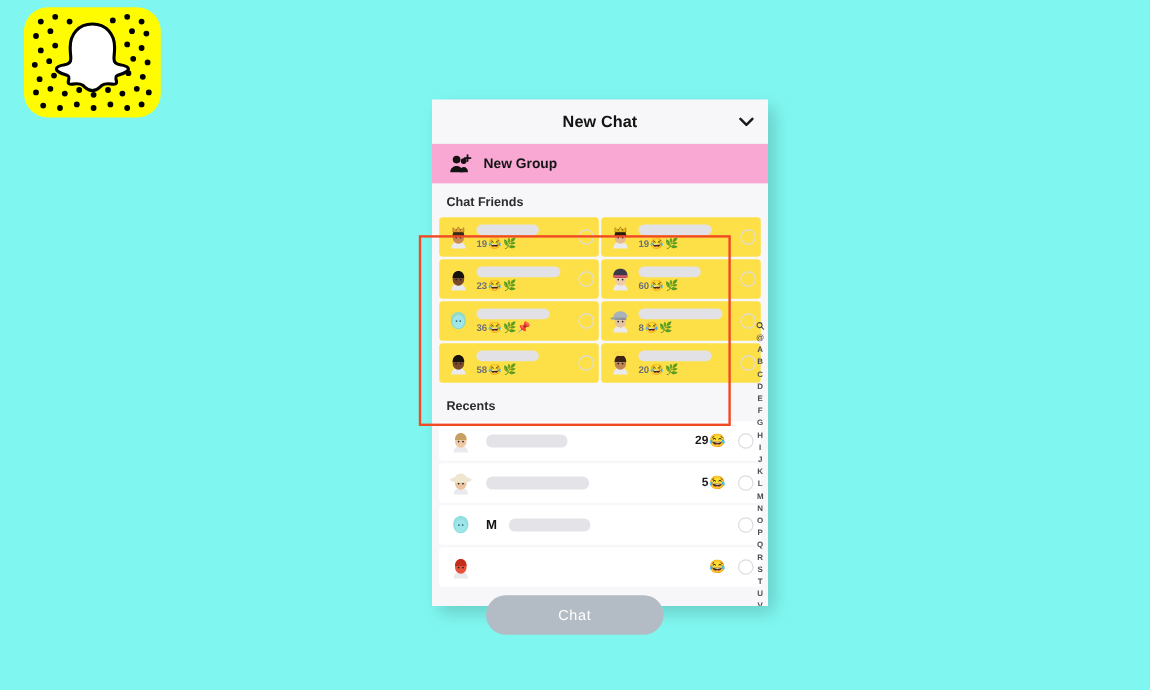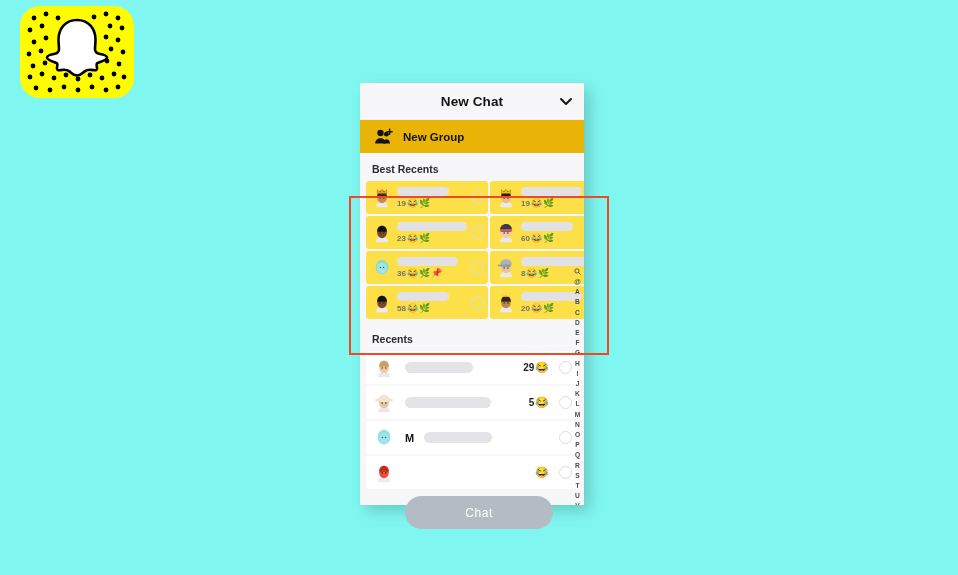--- a/index.html
+++ b/index.html
@@ -15,21 +15,21 @@
     position: absolute; left: 20px; top: 6px;
     width: 114px; height: 92px;
     background: #FFFC00;
     border-radius: 20px;
   }
   .snapcode svg { display: block; width: 100%; height: 100%; }
 
   
   .phone {
     position: absolute; left: 360px; top: 83px;
-    width: 224px; height: 422px;
+    width: 280px; height: 422px;
     background: #F7F7F9;
     overflow: hidden;
     box-shadow: 6px 6px 14px rgba(0,0,0,0.18);
   }
 
   
   .hdr {
     height: 36px; position: relative;
     display: flex; align-items: center; justify-content: center;
     background: #F7F7F9;
@@ -47,21 +47,21 @@
   
   .to-wrap { padding: 2px 12px 8px 12px; }
   .to-field {
     height: 28px; background: #EDEDF0; border-radius: 14px;
     display: flex; align-items: center; padding: 0 14px;
   }
   .to-field .ph { font-size: 10.5px; color: #B4B4BC; font-weight: bold; }
 
   
   .newgroup {
-    background: #eab308; height: 34px;
+    background: #f9a8d4; height: 34px;
     display: flex; align-items: center; padding: 0 14px; gap: 9px;
     border-top: 1px solid #EFEFF2;
   }
   .ng-icon { width: 20px; height: 18px; position: relative; }
   .ng-icon svg { display: block; }
   .ng-label { font-size: 11.5px; font-weight: bold; color: #141414; }
 
   
   .sec-head {
     font-size: 10.5px; font-weight: bold; color: #2b2b30;
@@ -213,21 +213,21 @@
         <circle cx="6.5" cy="5" r="3.2" fill="#131313"></circle>
         <path d="M1.2 15.5c0-3.2 2.4-5.2 5.3-5.2s5.3 2 5.3 5.2z" fill="#131313"></path>
         <circle cx="12.4" cy="6.2" r="2.4" fill="#131313"></circle>
         <path d="M9.2 15.5c0-2.6 1.6-4.3 3.4-4.3s3.4 1.7 3.4 4.3z" fill="#131313"></path>
         <path d="M15.6 1.2v5M13.1 3.7h5" stroke="#131313" stroke-width="1.5" stroke-linecap="round"></path>
       </svg>
     </span>
     <span class="ng-label">New Group</span>
   </div>
 
-  <div class="sec-head">Best Recents</div>
+  <div class="sec-head">Chat Friends</div>
   <div class="bf-grid" id="bfGrid">
       <div class="bf-card">
         <span class="bitmoji">
           <svg width="22" height="22" viewBox="0 0 24 24">
             <path d="M5.5 22c0-4 2.9-6.2 6.5-6.2S18.5 18 18.5 22z" fill="#e9e9ee"></path>
             <ellipse cx="12" cy="11.5" rx="5.3" ry="6.2" fill="#C98A52"></ellipse>
             <path d="M6.7 10.5c0-4 2.3-6.3 5.3-6.3s5.3 2.3 5.3 6.3z" fill="#3a2a1c"></path>
             <circle cx="10" cy="12" r="0.8" fill="#222"></circle>
             <circle cx="14" cy="12" r="0.8" fill="#222"></circle>
             <path d="M7 7 L7 3 L10 5.5 L12 2.2 L14 5.5 L17 3 L17 7 Z" fill="#F2A03D" stroke="#8a6a10" stroke-width="0.5"></path>

